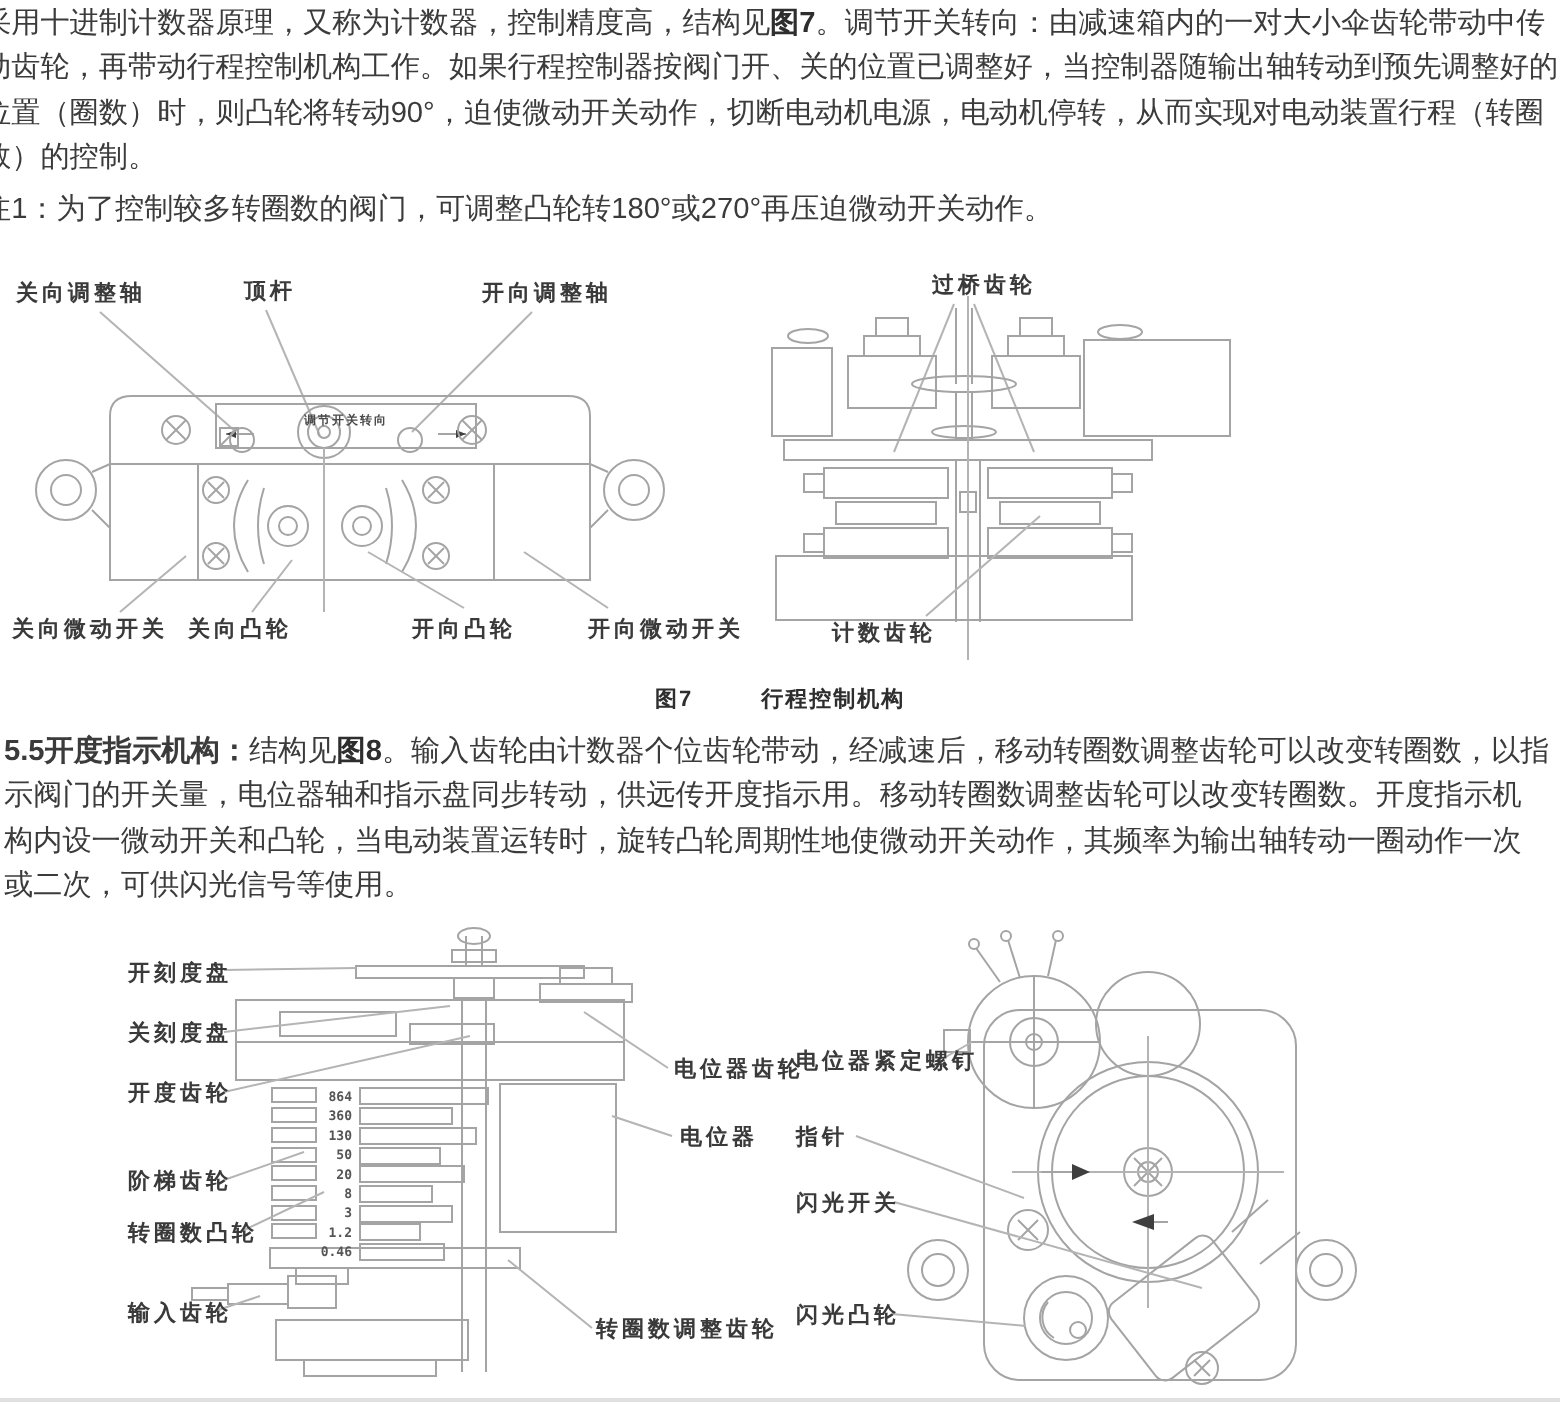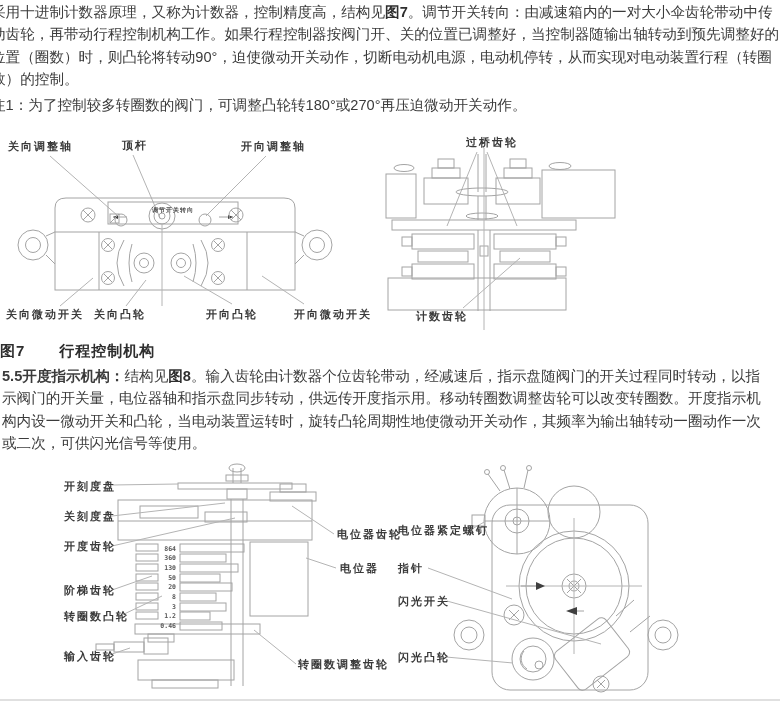--- a/index.html
+++ b/index.html
@@ -3,22 +3,22 @@
 <meta charset="utf-8">
 <style>
   html,body{margin:0;padding:0;background:#fff;}
   #page{position:relative;width:780px;height:714px;overflow:hidden;background:#fff;
         font-family:"Liberation Sans","DejaVu Sans",sans-serif;color:#3b3b3b;}
   .textline{white-space:nowrap;font-size:14.6px;line-height:22.4px;}
   .intro{position:absolute;top:1px;left:-9px;width:800px;}
   .note{margin-top:3px;}
   .para2{position:absolute;top:365px;left:2px;width:790px;}
   b.figref{font-weight:bold;color:#2e2e2e;}
-  .caption{position:absolute;top:342px;left:0;width:780px;text-align:left;
-           font-size:15px;font-weight:bold;color:#2e2e2e;letter-spacing:1px;}
+  .caption{position:absolute;top:342px;left:0;width:780px;text-align:center;
+           font-size:11px;font-weight:bold;color:#2e2e2e;letter-spacing:1px;}
   .caption .gap{display:inline-block;width:34px;}
   svg.fig{position:absolute;left:0;display:block;}
   svg .ln{stroke:#a4a4a4;stroke-width:1;fill:none;}
   svg .ln2{stroke:#b4b4b4;stroke-width:1;fill:none;}
   svg .lbl{font:bold 11px "Liberation Sans","DejaVu Sans",sans-serif;
            fill:#3a3a3a;letter-spacing:2px;}
   svg .tiny{font:bold 6px "Liberation Sans","DejaVu Sans",sans-serif;
             fill:#4a4a4a;letter-spacing:1px;}
   svg .num{font:bold 6.5px "DejaVu Sans Mono",monospace;fill:#555;}
   svg .dark{fill:#3f3f3f;stroke:none;}
@@ -166,21 +166,21 @@
     <text class="lbl" x="294" y="190">开向微动开关</text>
     <text class="lbl" x="416" y="192">计数齿轮</text>
     <text class="tiny" x="173" y="84" text-anchor="middle">调节开关转向</text>
   </svg>
 
   <div class="caption">
     <span>图7</span><span class="gap"></span><span>行程控制机构</span>
   </div>
 
   <div class="para2">
-    <div class="textline"><b>5.5开度指示机构：</b><span>结构见</span><b class="figref">图8</b><span>。输入齿轮由计数器个位齿轮带动，经减速后，指示盘随阀门的开关过程同时转动，以指</span></div>
+    <div class="textline"><b>5.5开度指示机构：</b><span>结构见</span><b class="figref">图8</b><span>。输入齿轮由计数器个位齿轮带动，经减速后，移动转圈数调整齿轮可以改变转圈数，以指</span></div>
     <div class="textline">示阀门的开关量，电位器轴和指示盘同步转动，供远传开度指示用。移动转圈数调整齿轮可以改变转圈数。开度指示机</div>
     <div class="textline">构内设一微动开关和凸轮，当电动装置运转时，旋转凸轮周期性地使微动开关动作，其频率为输出轴转动一圈动作一次</div>
     <div class="textline">或二次，可供闪光信号等使用。</div>
   </div>
 
   <svg class="fig" style="top:458px" width="780" height="242" viewBox="0 0 780 242">
 
     <g>
 
       <ellipse class="ln" cx="237" cy="10" rx="8" ry="4"></ellipse>

